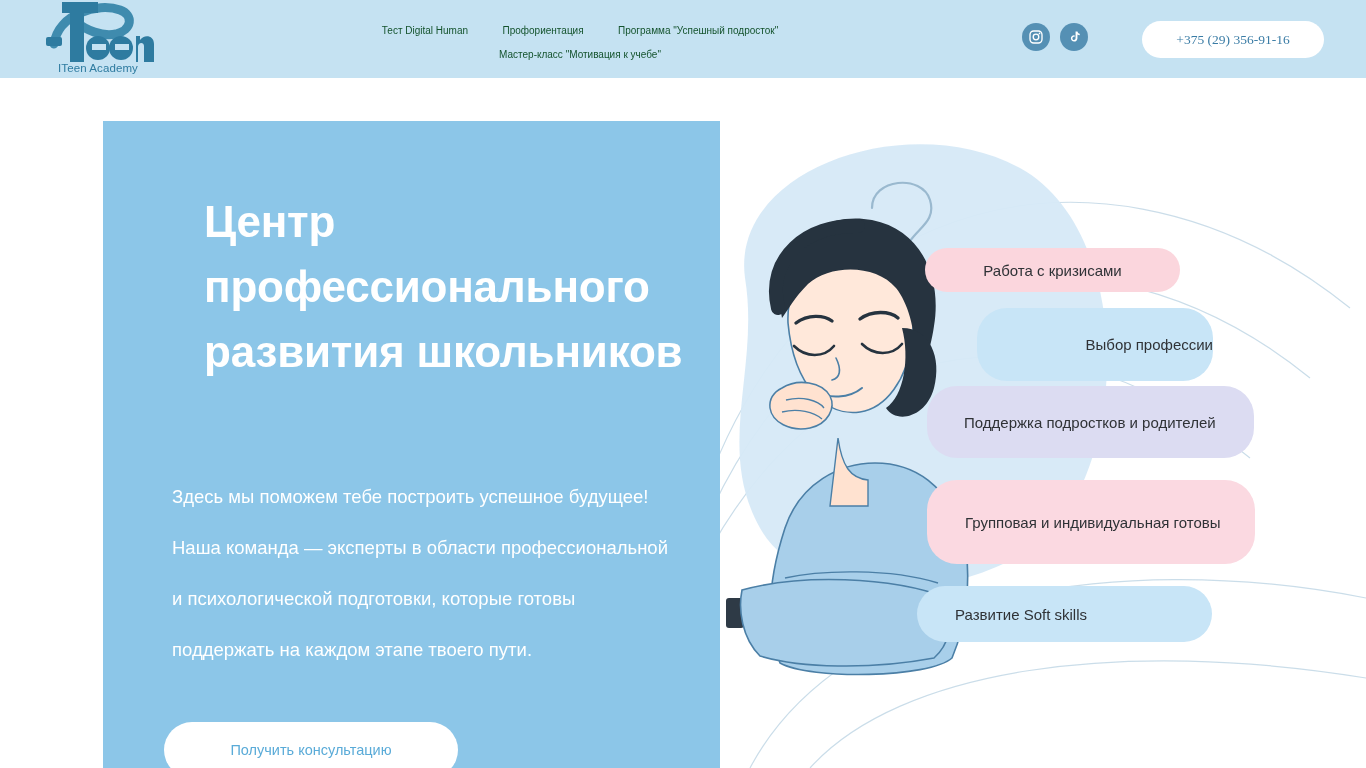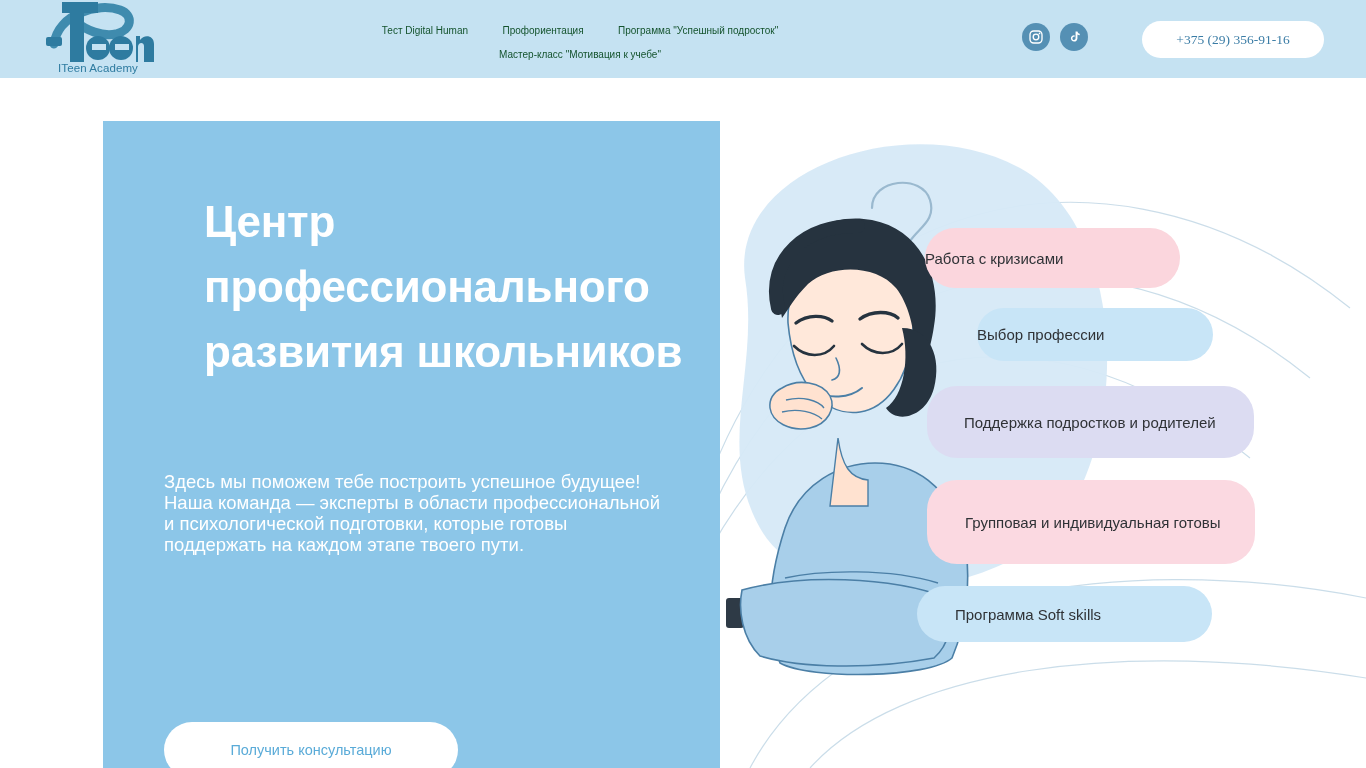--- a/index.html
+++ b/index.html
@@ -116,25 +116,25 @@
     font-size: 44px;
     line-height: 65px;
     font-weight: bold;
     color: #ffffff;
     letter-spacing: -0.2px;
     margin-left: 40px;
   }
 
   .hero-sub {
     position: absolute;
-    left: 61px;
+    left: 69px;
     top: 350px;
     width: 500px;
     font-size: 18.5px;
-    line-height: 21px;
+    line-height: 51px;
     color: #ffffff;
     font-weight: 300;
   }
 
   .cta-button {
     position: absolute;
     left: 61px;
     top: 601px;
     width: 294px;
     height: 56px;
@@ -168,22 +168,22 @@
     z-index: 15;
     display: flex;
     align-items: center;
     font-size: 15px;
     color: #2f3236;
     line-height: 27px;
     cursor: pointer;
   }
   .card-text { display: block; }
 
-  .card-1 { left: 925px; top: 228px;  width: 255px; height: 60px; background: #fbd6dd; justify-content: flex-start; text-align: center; }
-  .card-2 { left: 977px; top: 308px;  width: 236px; height: 53px; background: #c8e5f7; justify-content: flex-start; text-align: center; }
+  .card-1 { left: 925px; top: 248px;  width: 255px; height: 44px; background: #fbd6dd; justify-content: center; text-align: center; }
+  .card-2 { left: 977px; top: 308px;  width: 236px; height: 73px; background: #c8e5f7; justify-content: flex-end; text-align: center; }
   .card-3 { left: 927px; top: 386px;  width: 327px; height: 72px; background: #dcdcf2; padding-left: 37px; }
   .card-4 { left: 927px; top: 480px;  width: 328px; height: 84px; background: #fbd9e1; padding-left: 38px; }
   .card-5 { left: 917px; top: 586px;  width: 295px; height: 56px; background: #c8e5f7; padding-left: 38px; }
 </style>
 </head>
 <body>
 
 <div class="header">
 
   <div class="logo">
@@ -310,14 +310,14 @@
 <div class="card card-2">
   <span class="card-text">Выбор профессии</span>
 </div>
 <div class="card card-3">
   <span class="card-text">Поддержка подростков и родителей</span>
 </div>
 <div class="card card-4">
   <span class="card-text">Групповая и индивидуальная готовы</span>
 </div>
 <div class="card card-5">
-  <span class="card-text">Программа Soft skills</span>
+  <span class="card-text">Развитие Soft skills</span>
 </div>
 
 </body></html>

